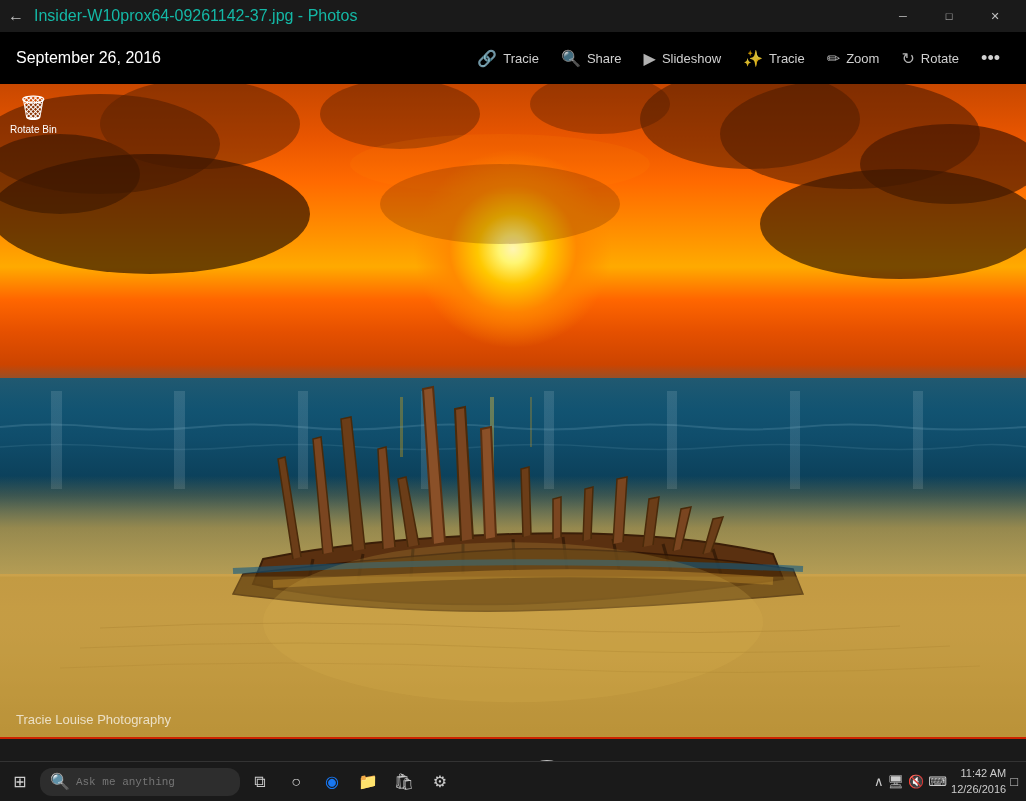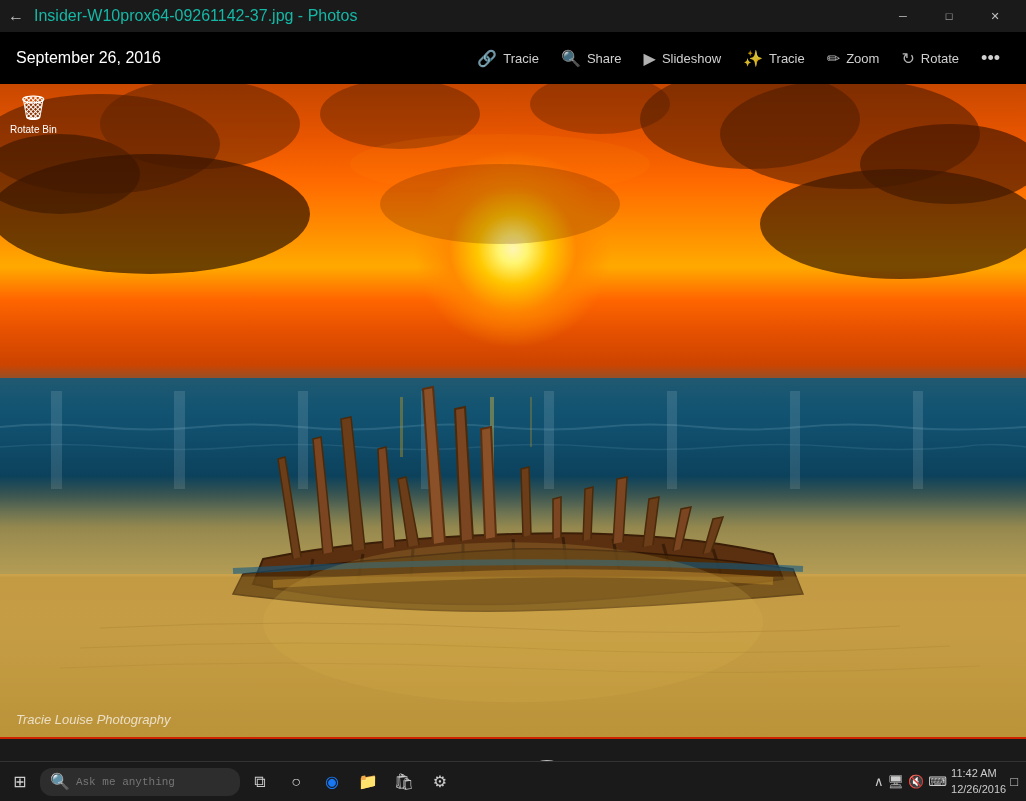--- a/index.html
+++ b/index.html
@@ -214,21 +214,20 @@
       font-size: 24px;
     }
 
     
     #photo-credit {
       position: absolute;
       bottom: 10px;
       left: 16px;
       color: rgba(255,255,255,0.7);
       font-size: 13px;
-      font-style: italic;
     }
 
     
     #bottom-bar {
       width: 100%;
       height: 64px;
       background: #1a1a1a;
       display: flex;
       align-items: center;
       justify-content: center;
@@ -326,21 +325,21 @@
       padding-right: 4px;
     }
     #taskbar .tray-icon {
       font-size: 13px;
       color: #ccc;
       cursor: pointer;
     }
     #taskbar .clock {
       color: #ccc;
       font-size: 11px;
-      text-align: left;
+      text-align: right;
       line-height: 1.4;
       cursor: pointer;
     }
 
     
     #shipwreck-svg {
       position: absolute;
       bottom: 20%;
       left: 50%;
       transform: translateX(-50%);

